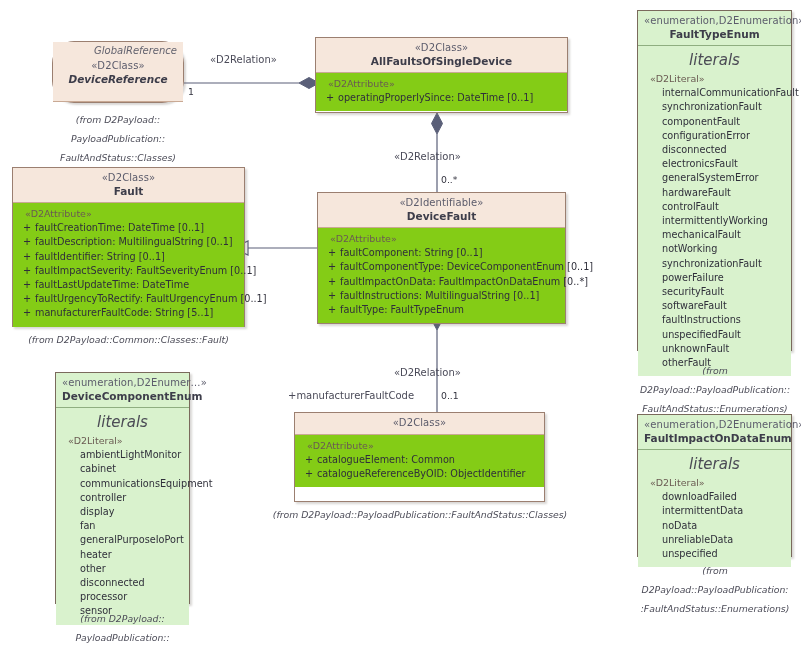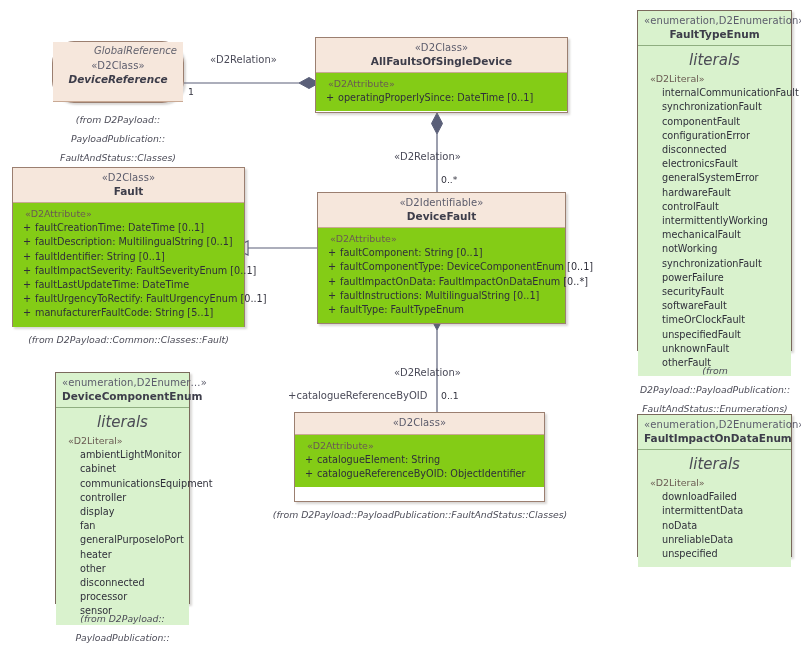--- a/index.html
+++ b/index.html
@@ -153,21 +153,21 @@
     <polygon points="437,309 442.5,319.5 437,330 431.5,319.5" fill="#5a5f78" stroke="#5a5f78" stroke-width="1"></polygon>
   </svg>
 
   <div class="edge-label" style="left:210px; top:54px;">«D2Relation»</div>
   <div class="edge-mult" style="left:188px; top:86px;">1</div>
 
   <div class="edge-label" style="left:394px; top:151px;">«D2Relation»</div>
   <div class="edge-mult" style="left:441px; top:174px;">0..*</div>
 
   <div class="edge-label" style="left:394px; top:367px;">«D2Relation»</div>
-  <div class="edge-label" style="left:288px; top:390px;">+catalogueReferenceByOID</div>
+  <div class="edge-label" style="left:288px; top:390px;">+manufacturerFaultCode</div>
   <div class="edge-mult" style="left:441px; top:390px;">0..1</div>
 
   <div class="uml-box cls-box" style="left:52px; top:41px; width:132px; height:62px;border-radius:22px;">
     <div class="box-header" style="height:100%; padding-top:3px;">
       <div class="gref">GlobalReference</div>
       <div class="stereo">«D2Class»</div>
       <div class="cls-name italic">DeviceReference</div>
     </div>
   </div>
   <div class="from-note" style="left:32px; top:110px; width:172px;">(from D2Payload::
@@ -258,21 +258,21 @@
   </div>
 
   <div class="uml-box cls-box" style="left:294px; top:412px; width:251px; height:90px;">
     <div class="box-header">
       <div class="stereo">«D2Class»</div>
     </div>
     <div class="box-body">
       <div class="section-label">«D2Attribute»</div>
       <div class="attr-row">
         <span class="attr-vis">+</span>
-        <span class="attr-text">catalogueElement: String</span>
+        <span class="attr-text">catalogueElement: Common</span>
       </div>
       <div class="attr-row">
         <span class="attr-vis">+</span>
         <span class="attr-text">catalogueReferenceByOID: ObjectIdentifier</span>
       </div>
     </div>
   </div>
   <div class="from-note" style="left:255px; top:505px; width:330px;">(from D2Payload::PayloadPublication::FaultAndStatus::Classes)</div>
 
   <div class="uml-box enum-box" style="left:637px; top:10px; width:155px; height:341px;">
@@ -292,21 +292,21 @@
       <div class="lit-row">generalSystemError</div>
       <div class="lit-row">hardwareFault</div>
       <div class="lit-row">controlFault</div>
       <div class="lit-row">intermittentlyWorking</div>
       <div class="lit-row">mechanicalFault</div>
       <div class="lit-row">notWorking</div>
       <div class="lit-row">synchronizationFault</div>
       <div class="lit-row">powerFailure</div>
       <div class="lit-row">securityFault</div>
       <div class="lit-row">softwareFault</div>
-      <div class="lit-row">timeOrClockFault</div>
+      <div class="lit-row">faultInstructions</div>
       <div class="lit-row">unspecifiedFault</div>
       <div class="lit-row">unknownFault</div>
       <div class="lit-row">otherFault</div>
     </div>
   </div>
   <div class="from-note" style="left:630px; top:354px; width:170px;margin-top:7px;">(from D2Payload::PayloadPublication::
 FaultAndStatus::Enumerations)</div>
 
   <div class="uml-box enum-box" style="left:637px; top:414px; width:155px; height:143px;">
     <div class="box-header">
@@ -316,20 +316,22 @@
     <div class="box-body">
       <div class="literals-label">literals</div>
       <div class="section-label">«D2Literal»</div>
       <div class="lit-row">downloadFailed</div>
       <div class="lit-row">intermittentData</div>
       <div class="lit-row">noData</div>
       <div class="lit-row">unreliableData</div>
       <div class="lit-row">unspecified</div>
     </div>
   </div>
+  <div class="from-note" style="left:630px; top:561px; width:170px;">(from D2Payload::PayloadPublication:
+:FaultAndStatus::Enumerations)</div>
 
   <div class="uml-box enum-box" style="left:55px; top:372px; width:135px; height:232px;">
     <div class="box-header">
       <div class="stereo">«enumeration,D2Enumer…»</div>
       <div class="cls-name">DeviceComponentEnum</div>
     </div>
     <div class="box-body">
       <div class="literals-label">literals</div>
       <div class="section-label">«D2Literal»</div>
       <div class="lit-row">ambientLightMonitor</div>

